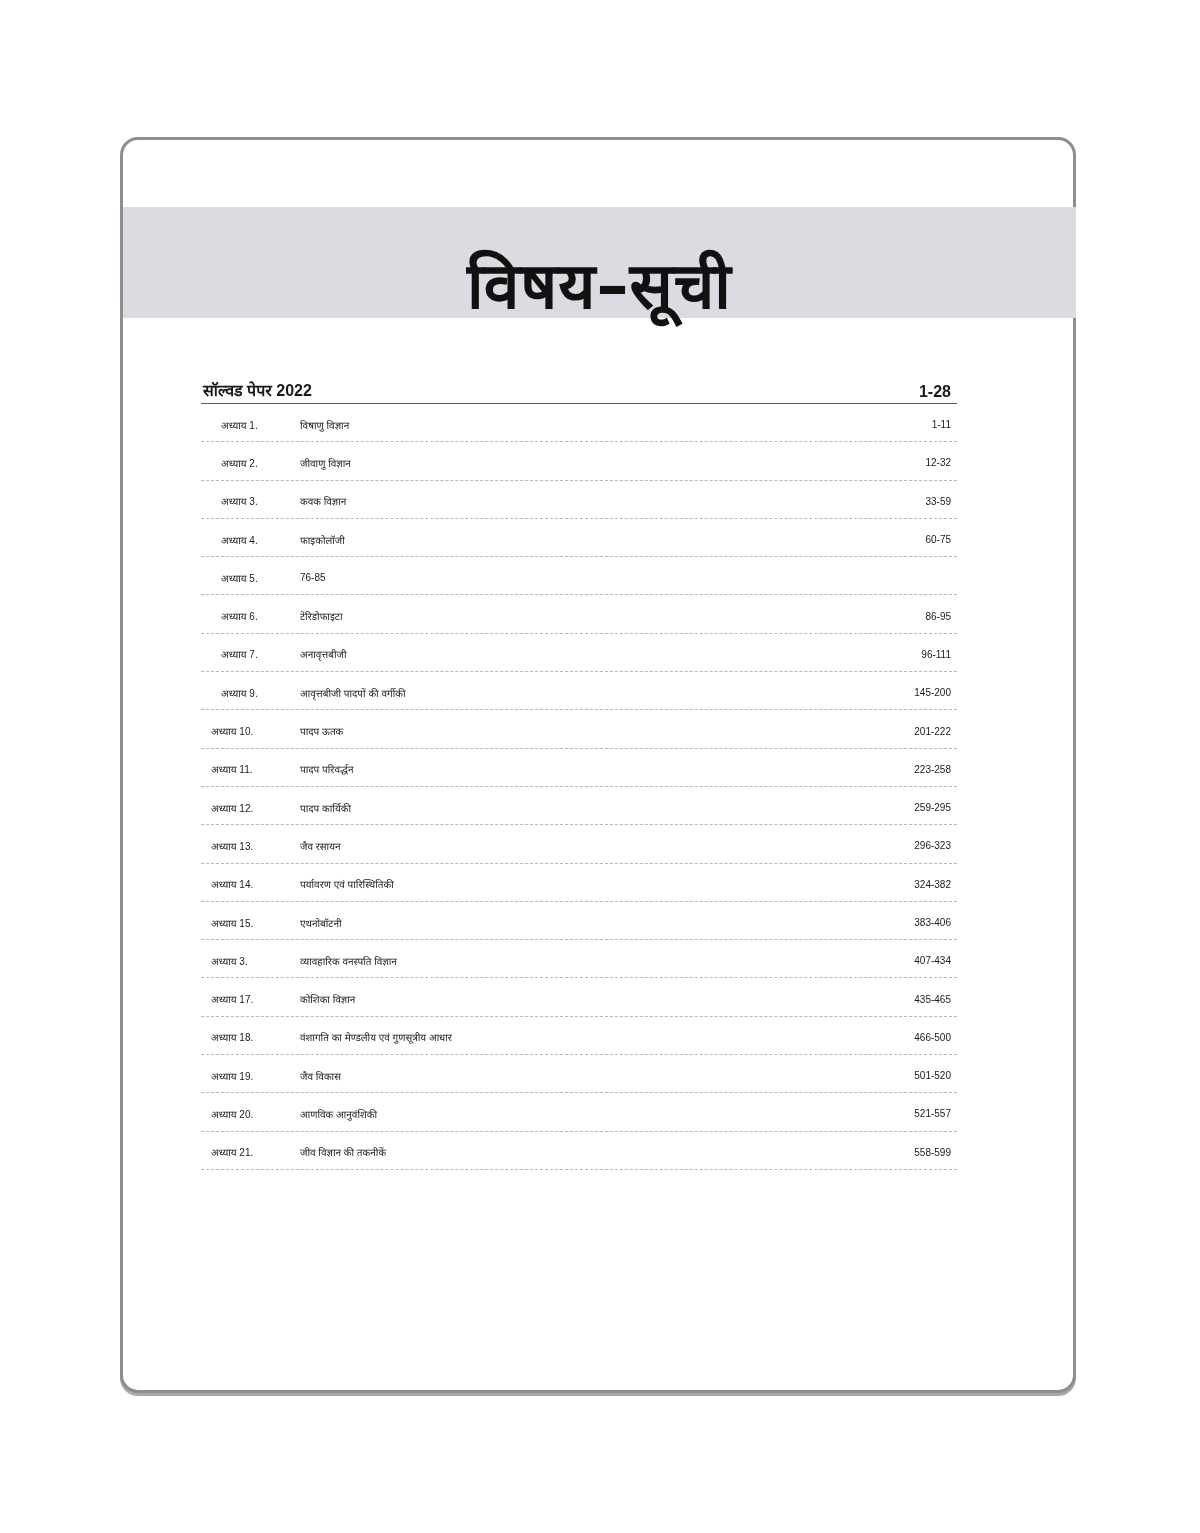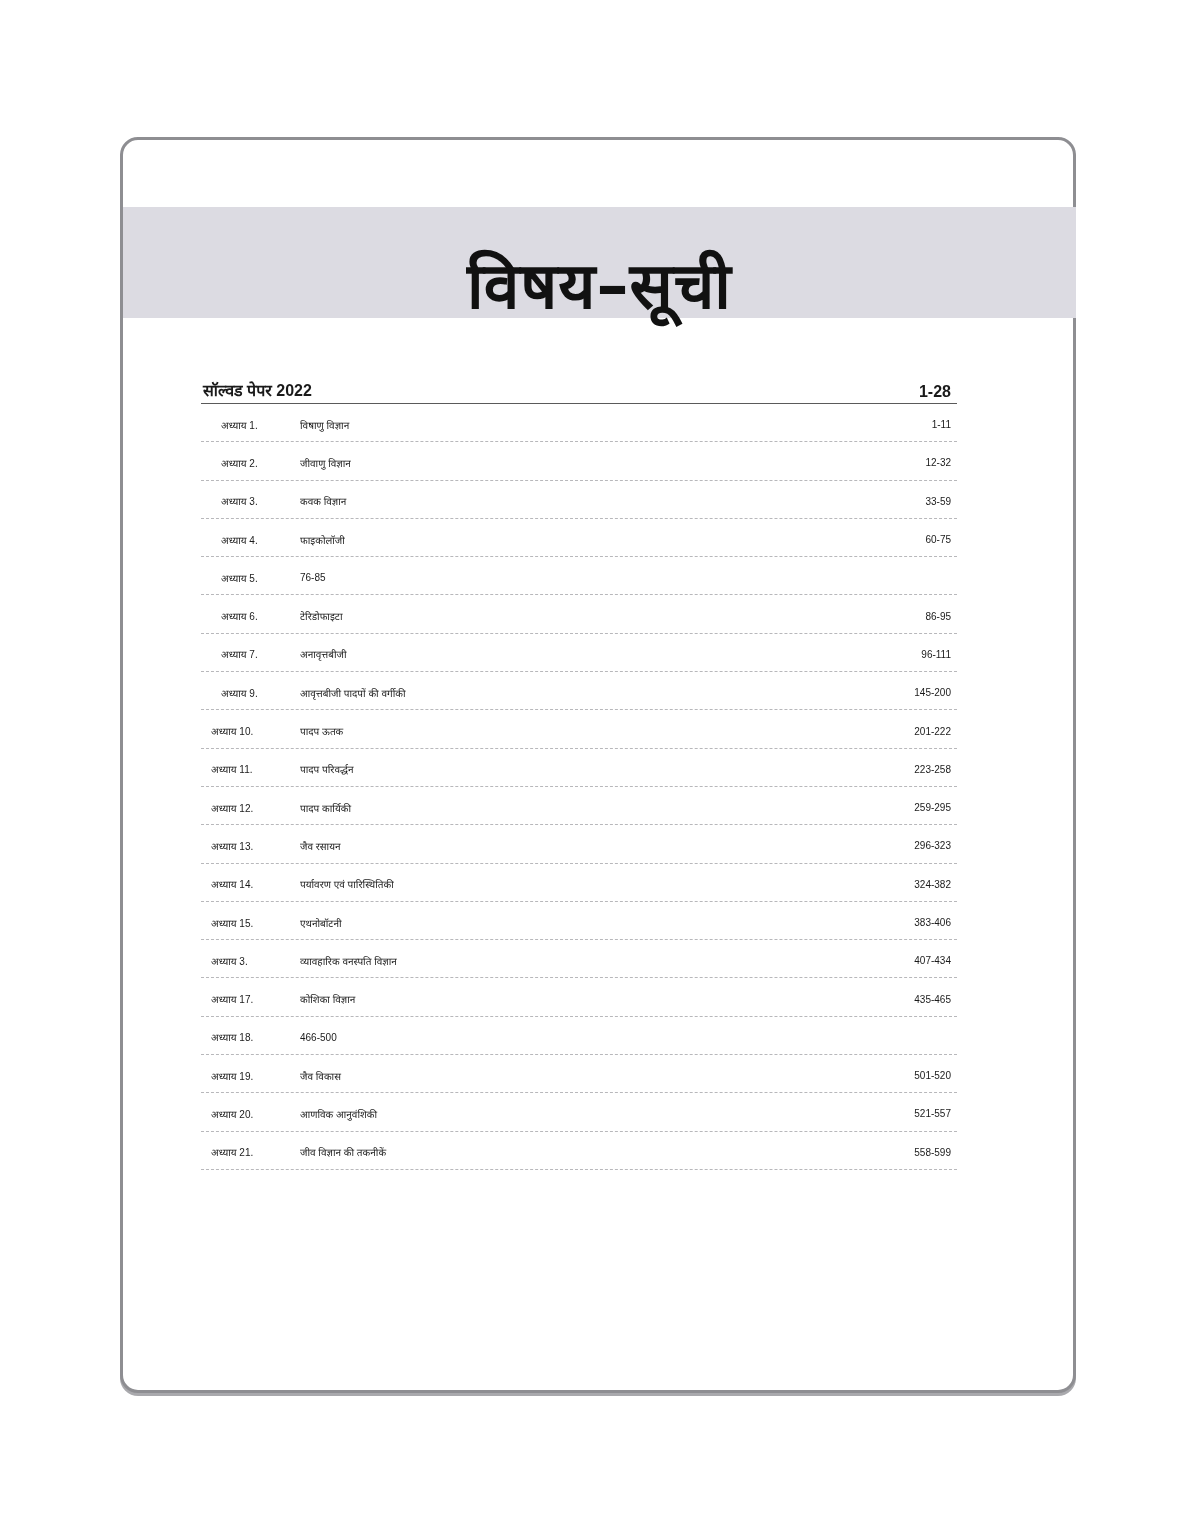--- a/index.html
+++ b/index.html
@@ -195,20 +195,21 @@
       <span class="chapter-title">व्यावहारिक वनस्पति विज्ञान</span>
       <span class="chapter-pages">407-434</span>
     </li>
     <li class="chapter-row">
       <span class="chapter-label double">अध्याय 17.</span>
       <span class="chapter-title">कोशिका विज्ञान</span>
       <span class="chapter-pages">435-465</span>
     </li>
     <li class="chapter-row">
       <span class="chapter-label double">अध्याय 18.</span>
+      <span class="chapter-title">वंशागति का मेण्डलीय एवं गुणसूत्रीय आधार</span>
       <span class="chapter-pages">466-500</span>
     </li>
     <li class="chapter-row">
       <span class="chapter-label double">अध्याय 19.</span>
       <span class="chapter-title">जैव विकास</span>
       <span class="chapter-pages">501-520</span>
     </li>
     <li class="chapter-row">
       <span class="chapter-label double">अध्याय 20.</span>
       <span class="chapter-title">आणविक आनुवंशिकी</span>

